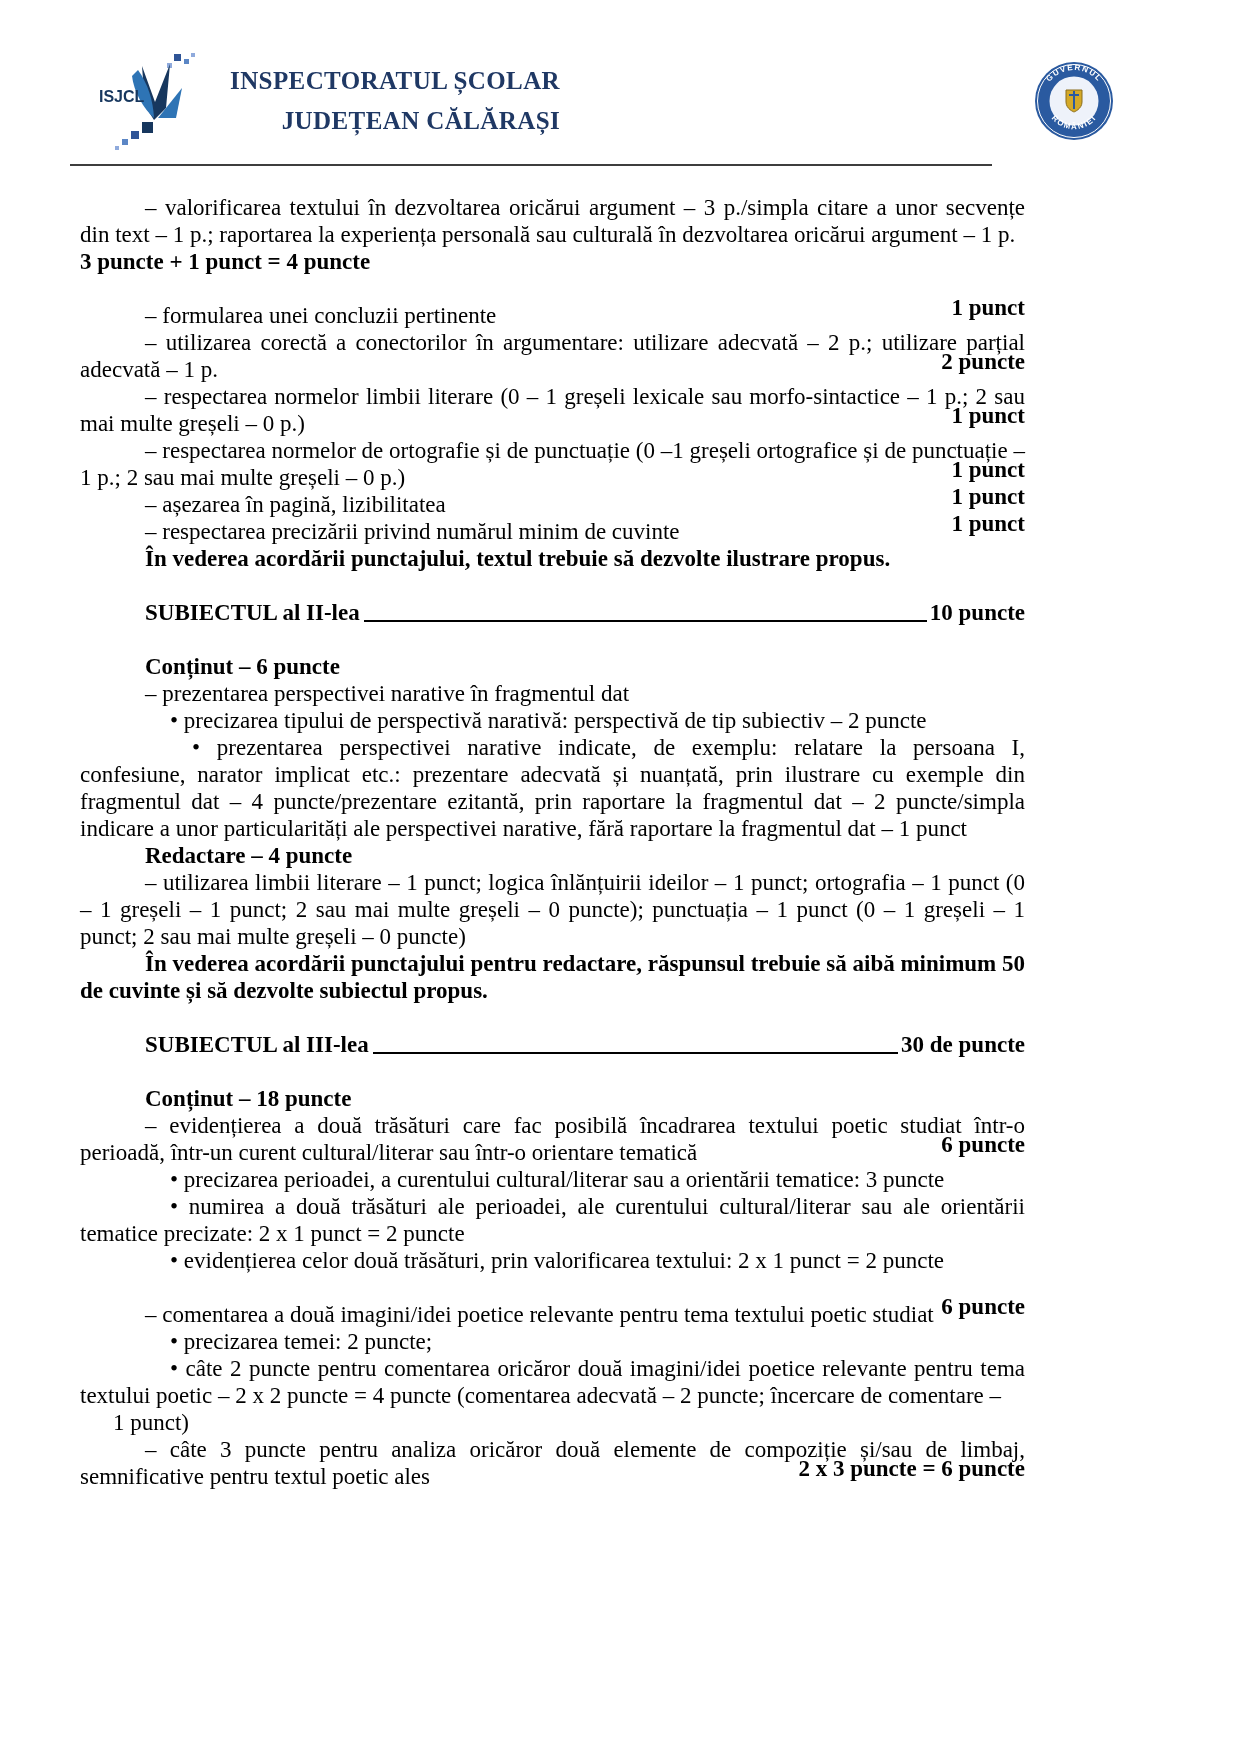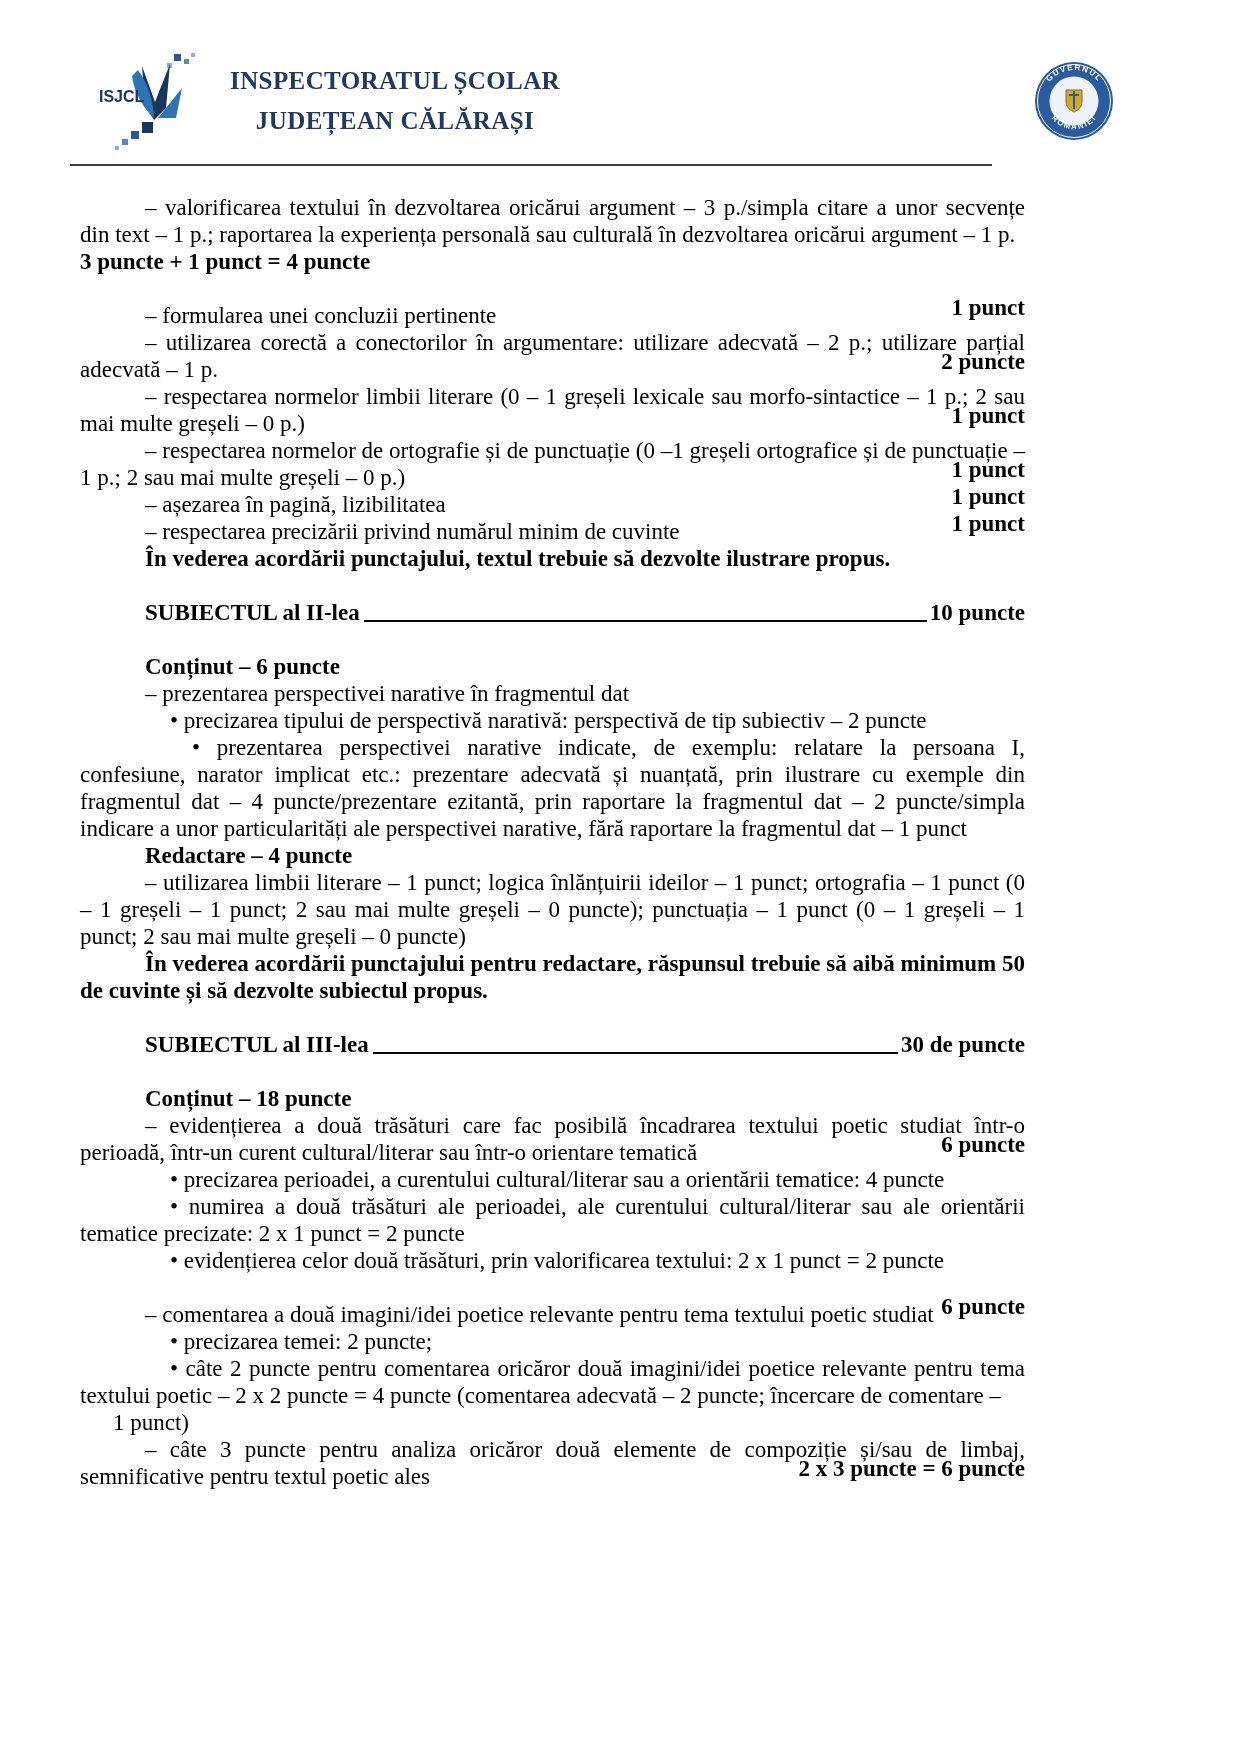--- a/index.html
+++ b/index.html
@@ -7,21 +7,21 @@
   .page {
     width: 1240px; height: 1755px; position: relative; background: #ffffff;
     font-family: "Liberation Serif", serif; color: #000; overflow: hidden;
   }
   
   .header { display: flex; align-items: center; padding: 50px 70px 0 98px; }
   .org {
     color: #1f3864; font-weight: bold; font-size: 25px; line-height: 40px;
     letter-spacing: 0.4px;
   }
-  .org-left { margin-left: 32px; text-align: center; }
+  .org-left { margin-left: 32px; text-align: right; }
   .org-right { margin-left: 0; min-width: 175px; }
   .spacer { flex: 1 1 auto; }
   .seal-wrap { margin-right: 55px; display: flex; align-items: center; }
   .logo-wrap { display: flex; align-items: flex-end; }
   .header-rule { border-bottom: 2px solid #3d3d3d; margin: 12px 248px 0 70px; }
   
   .doc-body {
     margin-top: 28px; padding: 0 215px 0 80px;
     font-size: 23px; line-height: 27px;
   }
@@ -118,21 +118,21 @@
       <div class="para ind bold">În vederea acordării punctajului pentru redactare, răspunsul trebuie să aibă minimum 50 de cuvinte și să dezvolte subiectul propus.</div>
       <div class="blank"></div>
       <div class="subject-row">
         <span>SUBIECTUL al III-lea</span>
         <span class="subject-fill"></span>
         <span>30 de puncte</span>
       </div>
       <div class="blank"></div>
       <div class="para ind bold">Conținut – 18 puncte</div>
       <div class="para ind">– evidențierea a două trăsături care fac posibilă încadrarea textului poetic studiat într-o perioadă, într-un curent cultural/literar sau într-o orientare tematică<span class="score">6 puncte</span></div>
-      <div class="para bul">• precizarea perioadei, a curentului cultural/literar sau a orientării tematice: 4 puncte</div>
+      <div class="para bul">• precizarea perioadei, a curentului cultural/literar sau a orientării tematice: 3 puncte</div>
       <div class="para bul">• numirea a două trăsături ale perioadei, ale curentului cultural/literar sau ale orientării tematice precizate: 2 x 1 punct = 2 puncte</div>
       <div class="para bul">• evidențierea celor două trăsături, prin valorificarea textului: 2 x 1 punct = 2 puncte</div>
       <div class="blank"></div>
       <div class="para ind">– comentarea a două imagini/idei poetice relevante pentru tema textului poetic studiat<span class="score">6 puncte</span></div>
       <div class="para bul">• precizarea temei: 2 puncte;</div>
       <div class="para bul">• câte 2 puncte pentru comentarea oricăror două imagini/idei poetice relevante pentru tema textului poetic – 2 x 2 puncte = 4 puncte (comentarea adecvată – 2 puncte; încercare de comentare –</div>
       <div class="para small">1 punct)</div>
       <div class="para ind">– câte 3 puncte pentru analiza oricăror două elemente de compoziție și/sau de limbaj, semnificative pentru textul poetic ales<span class="score">2 x 3 puncte = 6 puncte</span></div>
     </main>
 

